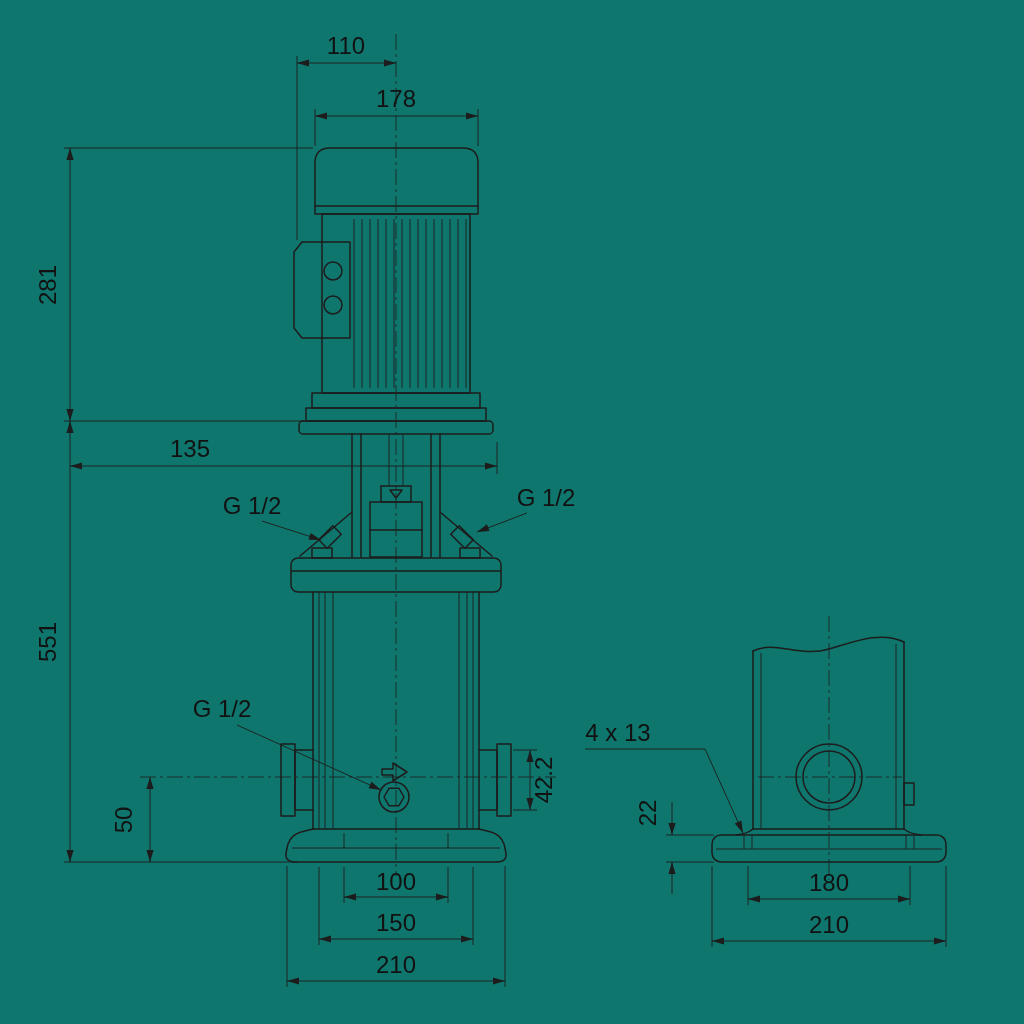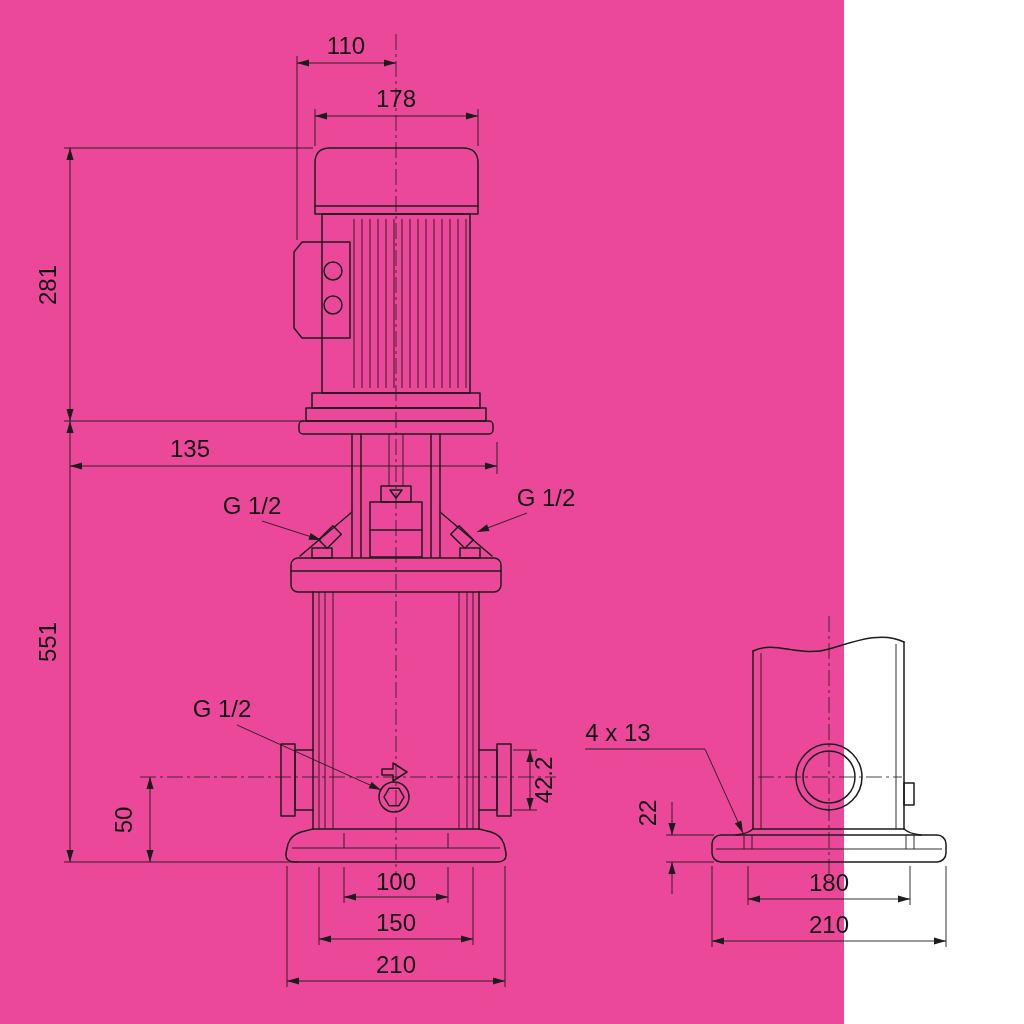--- a/index.html
+++ b/index.html
@@ -1,16 +1,16 @@
 <!DOCTYPE html>
 <html><head>
 <meta charset="utf-8">
 <style>
   html,body{margin:0;padding:0;background:#ffffff;}
-  .stage{width:844px;height:1024px;position:relative;background:#ec4899;}
+  .stage{width:1024px;height:1024px;position:relative;background:#0f766e;}
   svg text{font-family:"Liberation Sans",sans-serif;font-size:24px;fill:#111111;}
   .obj{stroke:#1c1c1c;stroke-width:1.5;fill:none;stroke-linecap:round;stroke-linejoin:round;}
   .thin{stroke:#1c1c1c;stroke-width:0.9;fill:none;}
   .cl{stroke:#1c1c1c;stroke-width:0.8;fill:none;stroke-dasharray:16 4 3 4;}
 </style>
 </head>
 <body>
 
 <div class="stage">
 <svg width="1024" height="1024" viewBox="0 0 1024 1024">

